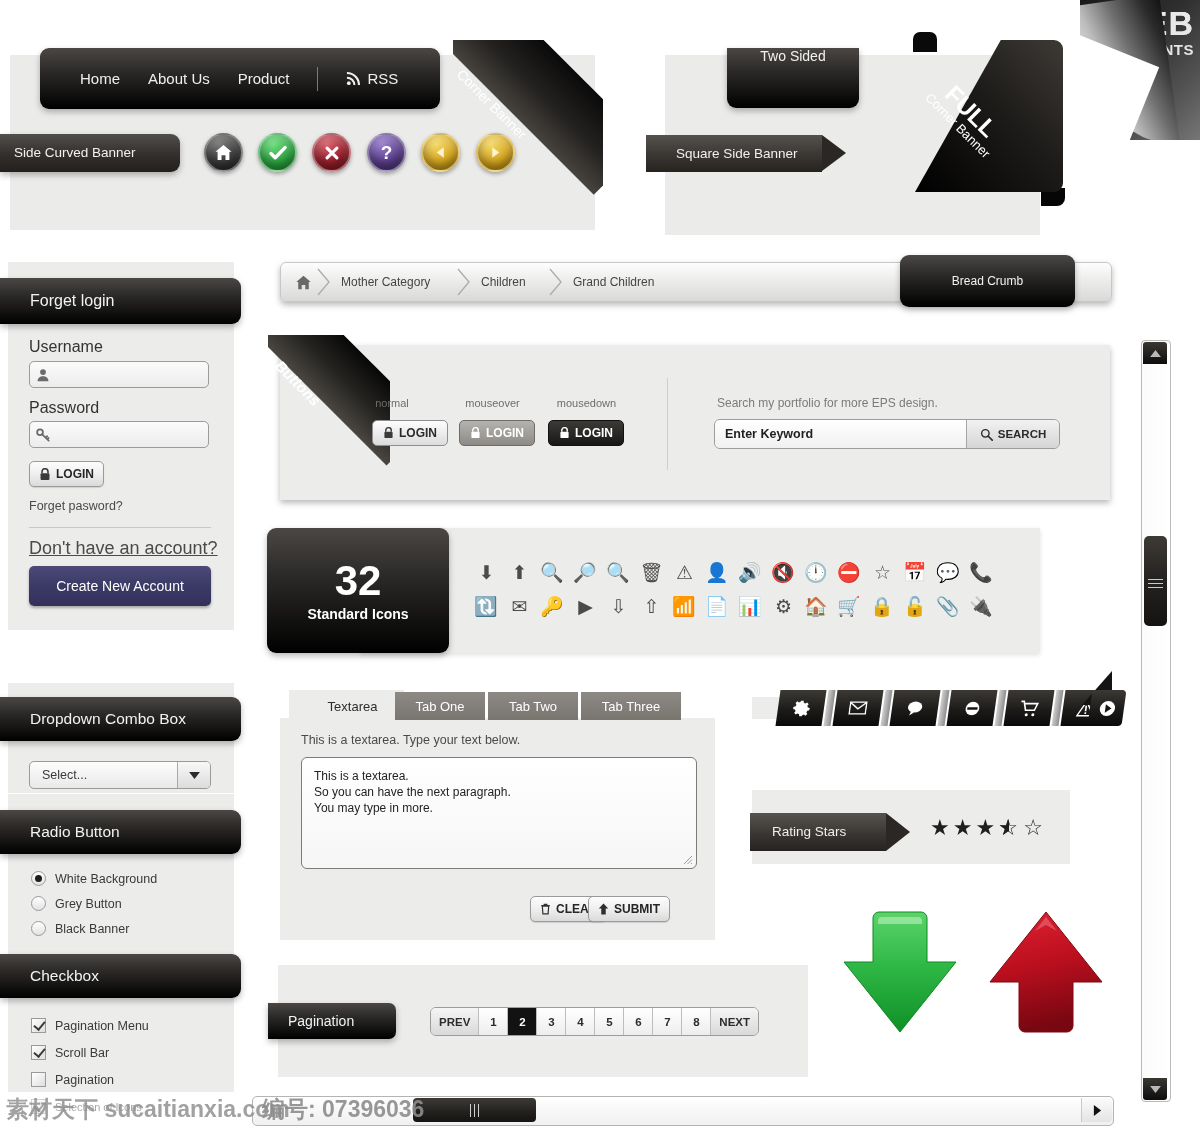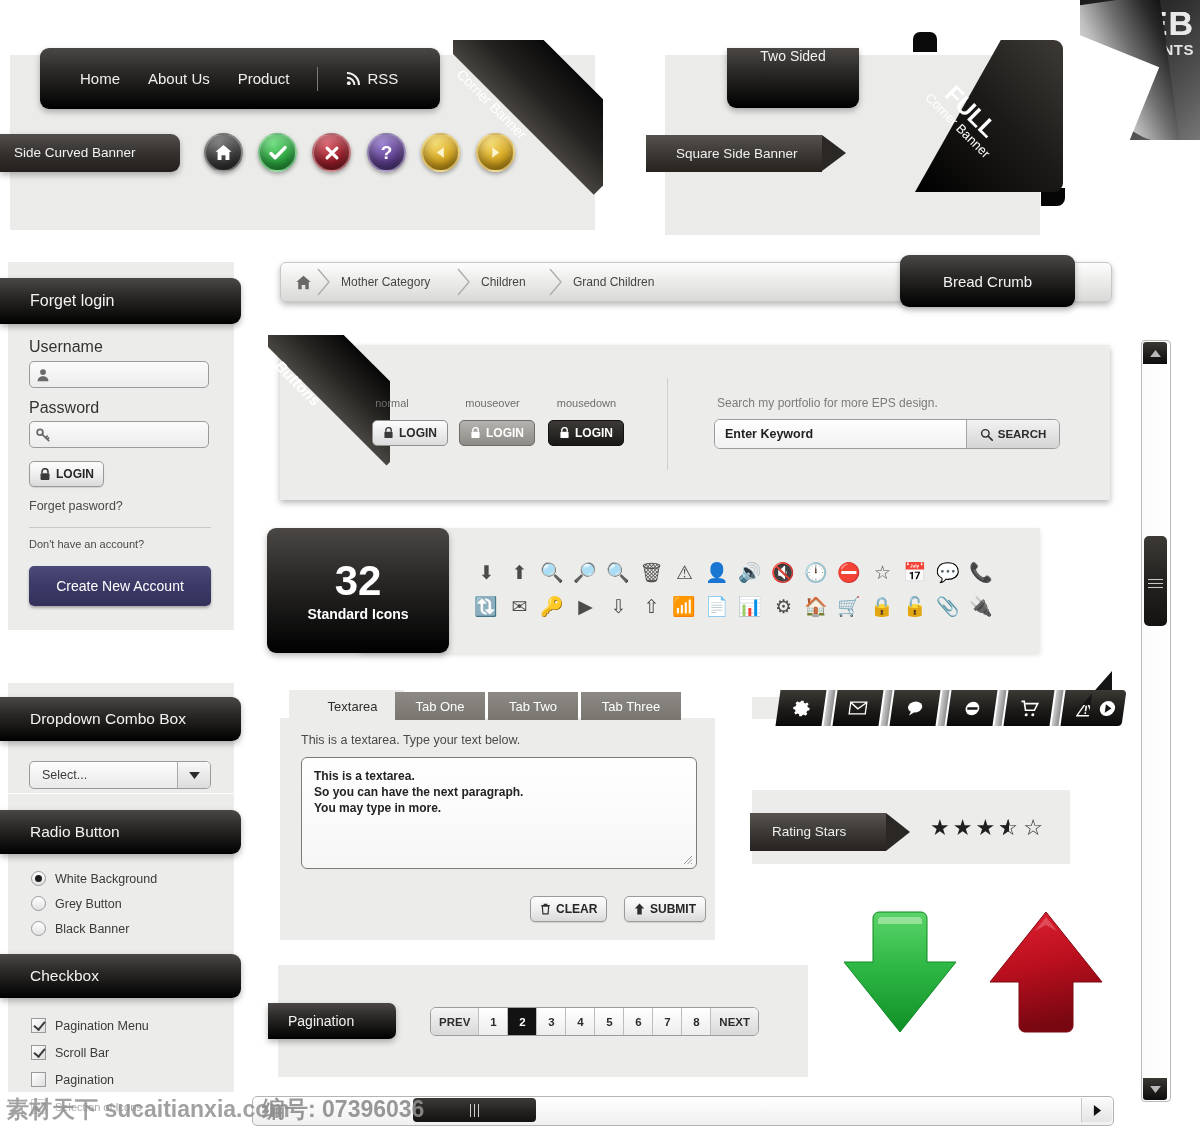--- a/index.html
+++ b/index.html
@@ -115,21 +115,21 @@
   .chk.on::after{content:"";position:absolute;left:4px;top:0px;width:5px;height:9px;
       border-right:2px solid #3a3a3a;border-bottom:2px solid #3a3a3a;transform:rotate(40deg);}
   .optrow{display:flex;align-items:center;gap:9px;font-size:12.5px;color:#3a3a3a;margin-bottom:10px;cursor:pointer;}
 
   
   #bcwrap{left:280px;top:262px;width:830px;height:38px;border:1px solid #c7c7c7;border-radius:6px;
       background:linear-gradient(180deg,#fdfdfd 0%,#e9e9e7 55%,#d9d9d7 100%);overflow:hidden;}
   .bcitem{position:absolute;top:0;height:38px;display:flex;align-items:center;font-size:12px;color:#454545;}
   .bcchev{position:absolute;top:5px;width:14px;height:28px;}
   #bcdark{left:900px;top:255px;width:175px;height:52px;border-radius:9px;
-      display:flex;align-items:center;justify-content:center;font-size:15px;}
+      display:flex;align-items:center;justify-content:center;font-size:12px;}
 
   
   #btnpanel{left:280px;top:345px;width:830px;height:155px;background:#ececea;}
   #btncorner{left:268px;top:335px;width:122px;height:135px;overflow:hidden;}
   #btncorner .strip{position:absolute;left:-30px;top:-18px;width:62px;height:210px;
       background:linear-gradient(90deg,#4a4742 0%,#262421 48%,#080808 100%);transform:rotate(-45deg);transform-origin:top left;}
   #btncorner .lbl{position:absolute;left:16px;top:22px;color:#fff;font-size:15px;font-weight:bold;font-style:italic;
       transform:rotate(45deg);transform-origin:left top;white-space:nowrap;}
   .statelbl{font-size:11px;color:#6d6d6d;text-align:center;}
   .loginbtn{display:inline-flex;align-items:center;gap:5px;border-radius:5px;padding:5px 10px;
@@ -156,21 +156,21 @@
   .iconrow{position:absolute;display:flex;gap:0;align-items:center;}
   .sicon{width:33px;text-align:center;color:#4d4b49;font-size:19px;line-height:1;}
 
   
   #tabpanel{left:280px;top:718px;width:435px;height:222px;background:#ececea;}
   .tab{position:absolute;top:692px;height:28px;display:flex;align-items:center;justify-content:center;font-size:13px;cursor:pointer;}
   .tab.active{background:#ececea;color:#2d2d2d;height:32px;top:690px;padding-left:12px;}
   .tab.idle{background:linear-gradient(180deg,#8d8a86,#79756f);color:#fff;}
   #textarea{left:301px;top:757px;width:396px;height:112px;border:1px solid #7e7b78;border-radius:6px;
       background:linear-gradient(180deg,#ffffff,#f6f6f6);padding:10px 12px;box-sizing:border-box;
-      font-size:12px;font-weight:bold;color:#232323;line-height:1.35;}
+      font-size:12px;font-weight:normal;color:#232323;line-height:1.35;}
   #textarea .grip{position:absolute;right:3px;bottom:3px;width:12px;height:12px;}
 
   
   #ribbon{left:752px;top:682px;width:350px;height:58px;}
   .ribcell{position:absolute;top:8px;width:46px;height:36px;
       background:linear-gradient(180deg,#3c3935 0%,#1d1b19 55%,#0a0a0a 100%);
       display:flex;align-items:center;justify-content:center;color:#fff;transform:skewX(-8deg);cursor:pointer;}
   .ribsep{position:absolute;top:8px;width:7px;height:36px;transform:skewX(-8deg);
       background:linear-gradient(90deg,#cfcfcf,#8d8d8d);}
 
@@ -349,21 +349,21 @@
 <div class="abs btn3d" style="left:29px;top:461px;">
   <svg width="12" height="13" viewBox="0 0 14 15">
       <path d="M3.5 6V4.2a3.5 3.5 0 0 1 7 0V6" fill="none" stroke="#3a3a3a" stroke-width="1.8"></path>
       <rect x="1.8" y="6" width="10.4" height="8" rx="1.2" fill="#3a3a3a"></rect>
     </svg>
   <span>LOGIN</span>
 </div>
 
 <div class="abs" style="left:29px;top:499px;font-size:12.5px;color:#4a4a4a;">Forget pasword?</div>
 <div class="abs" style="left:29px;top:527px;width:182px;height:1px;background:#c9c9c7;"></div>
-<div class="abs" style="left:29px;top:538px;font-size:11px;color:#4a4a4a;">Don't have an account?</div>
+<div class="abs" style="left:29px;top:538px;font-size:18px;color:#4a4a4a;text-decoration:underline;">Don't have an account?</div>
 <div class="abs" id="createacct" style="left:29px;top:566px;">
   <span>Create New Account</span>
 </div>
 
 <div class="abs panel" style="left:8px;top:683px;width:226px;height:110px;"></div>
 <div class="abs dark shadow sbhdr" style="top:697px;">
   <span>Dropdown Combo Box</span>
   <div class="tail"></div>
 </div>
 <div class="abs" style="left:29px;top:761px;width:182px;height:28px;border:1px solid #9a9a9a;border-radius:5px;
@@ -556,21 +556,21 @@
       <path d="M11 3 3 11M11 6.5 6.5 11M11 10l-1 1" stroke="#9a9a9a" stroke-width="1"></path>
     </svg>
 </div>
 
 <div class="abs btn3d" style="left:530px;top:896px;">
   <svg width="11" height="12" viewBox="0 0 12 14">
       <path d="M1 3h10M4.5 3V1.5h3V3M2.3 3.8l.7 9h6l.7-9z" fill="none" stroke="#2f2f2f" stroke-width="1.4"></path>
     </svg>
   <span>CLEAR</span>
 </div>
-<div class="abs btn3d" style="left:624px;top:896px;">
+<div class="abs btn3d" style="left:588px;top:896px;">
   <svg width="11" height="12" viewBox="0 0 12 14">
       <path d="M6 0.5 11.5 6.5H8.6V13.5H3.4V6.5H0.5z" fill="#2f2f2f"></path>
     </svg>
   <span>SUBMIT</span>
 </div>
 
 <div class="abs" style="left:752px;top:697px;width:40px;height:22px;background:#ececea;"></div>
 <div class="abs" id="ribbon">
   <div class="ribcell" style="left:26px;">
     <svg width="17" height="17" viewBox="0 0 20 20">

